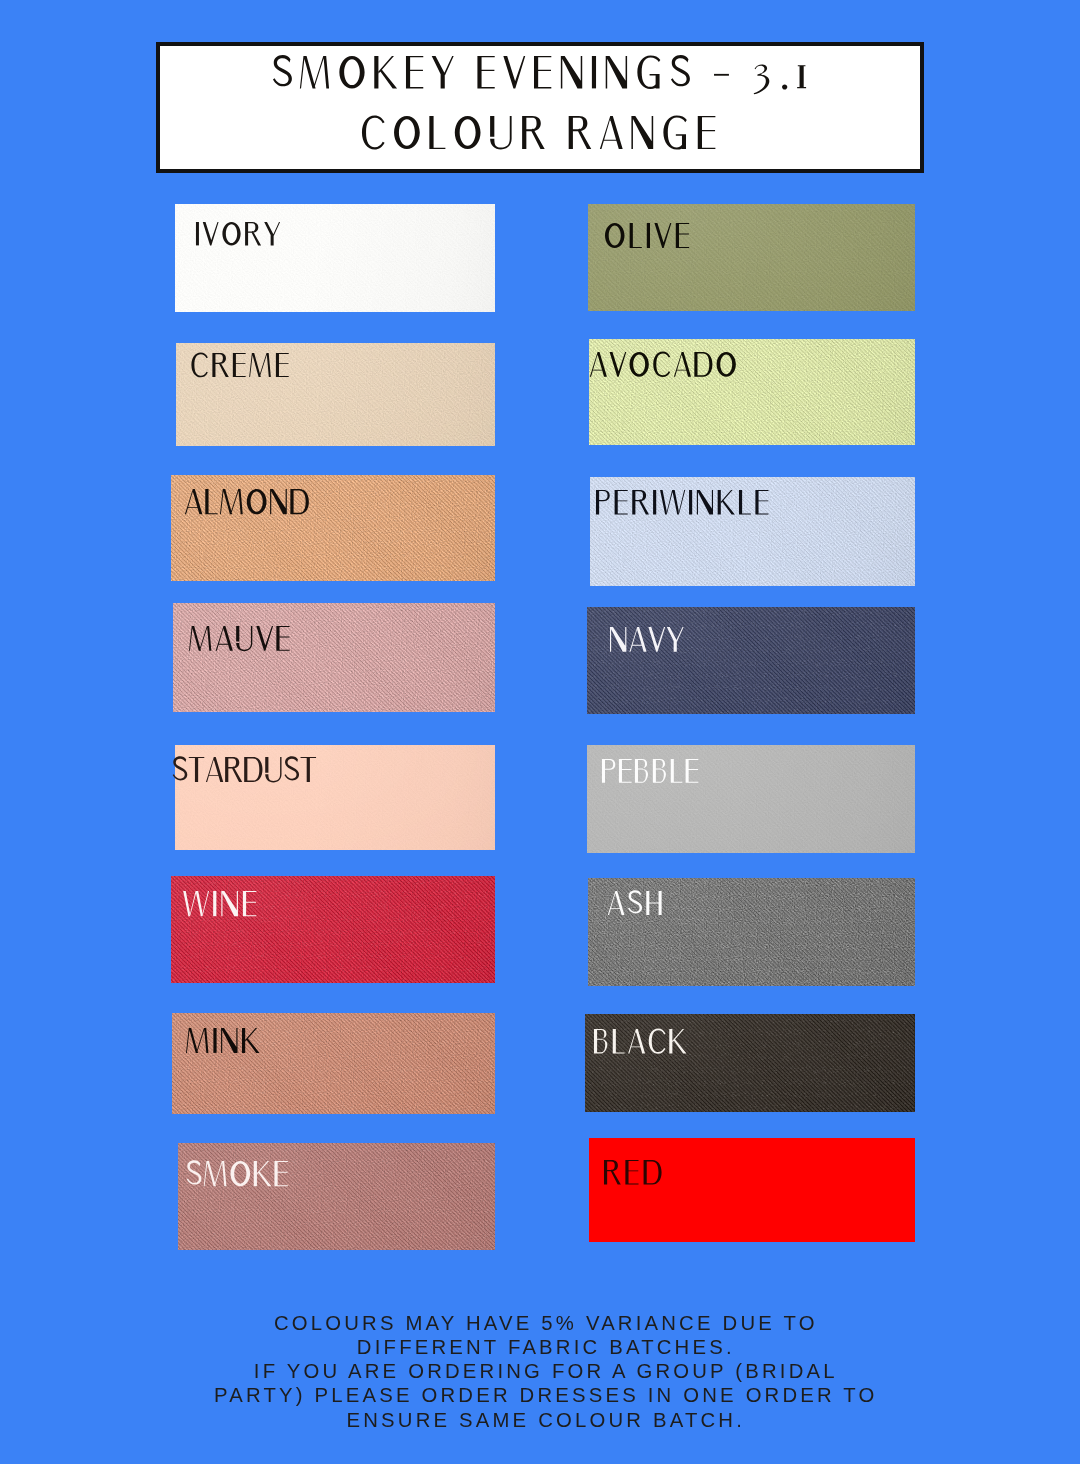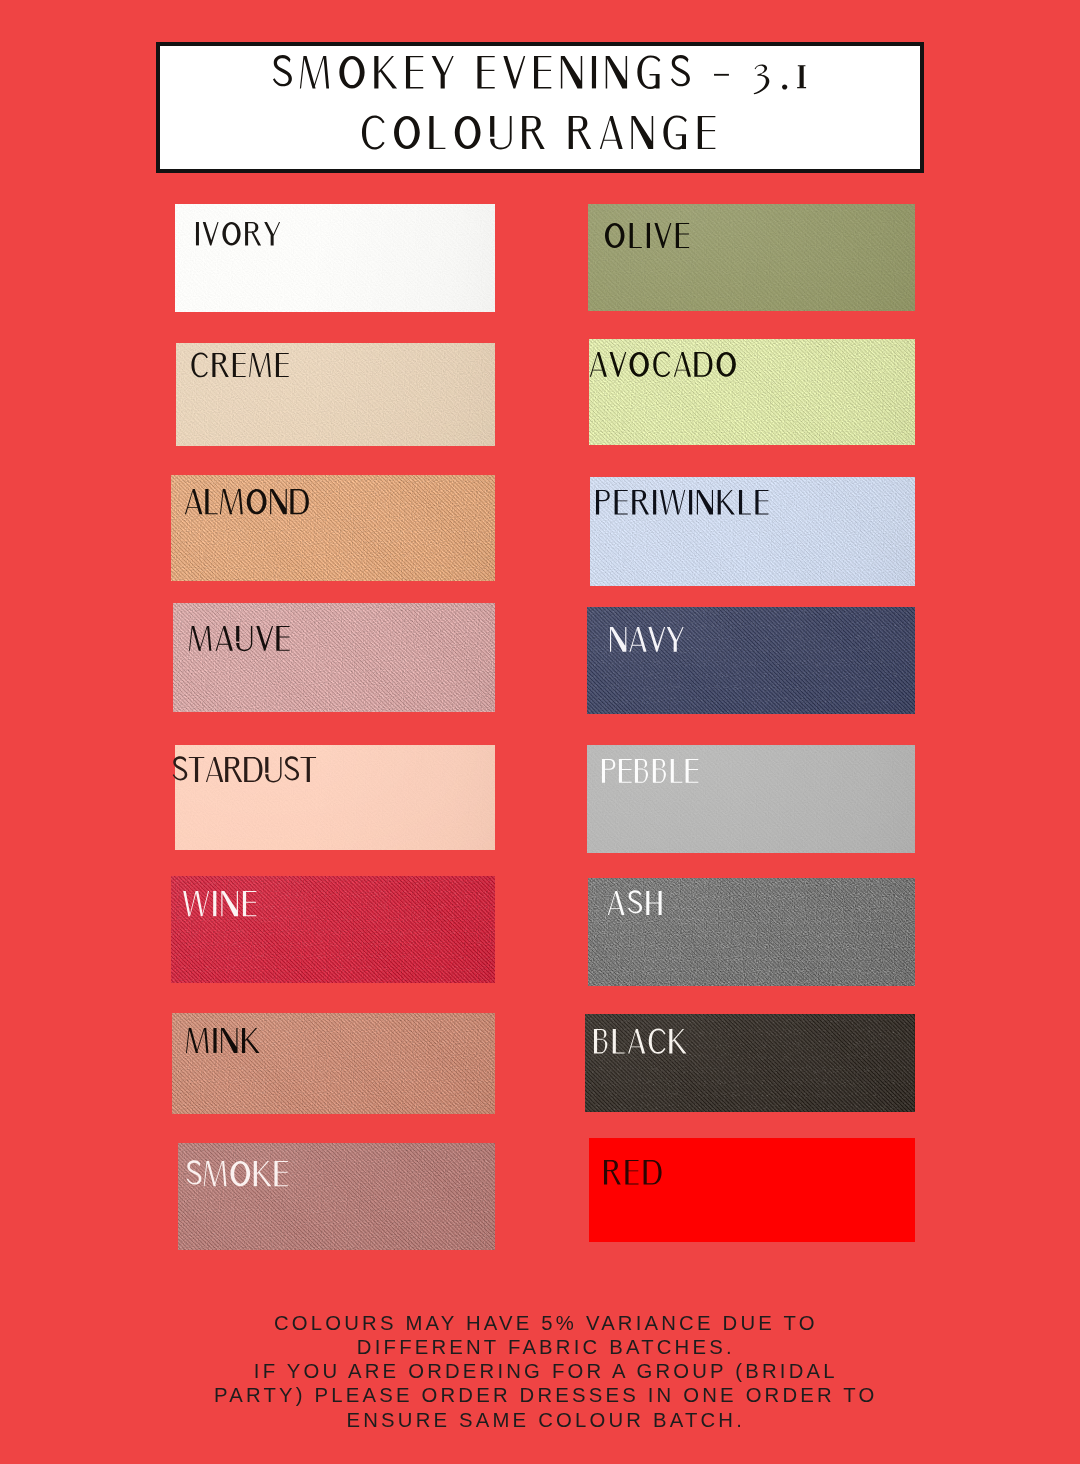--- a/index.html
+++ b/index.html
@@ -1,19 +1,19 @@
 <!DOCTYPE html>
 <html><head>
 <meta charset="utf-8">
 <title>Smokey Evenings Colour Range</title>
 <style>
   html,body{margin:0;padding:0;background:#ffffff;}
   body{width:1080px;height:1464px;position:relative;overflow:hidden;
        font-family:"Liberation Sans",sans-serif;}
-  .page{position:absolute;left:0;top:0;width:1080px;height:1464px;background:#ef4444;}
+  .page{position:absolute;left:0;top:0;width:1080px;height:1464px;background:#3b82f6;}
 
   
   #title-box{position:absolute;left:155.6px;top:41.6px;width:768.6px;height:131.2px;
              border:4.2px solid #121212;box-sizing:border-box;background:#fff;}
   .title-svg{position:absolute;overflow:visible;}
 
   
   .swatch{position:absolute;overflow:hidden;}
   .tex{position:absolute;left:0;top:0;width:100%;height:100%;pointer-events:none;}
   .sheen{position:absolute;left:0;top:0;right:0;bottom:0;pointer-events:none;}

